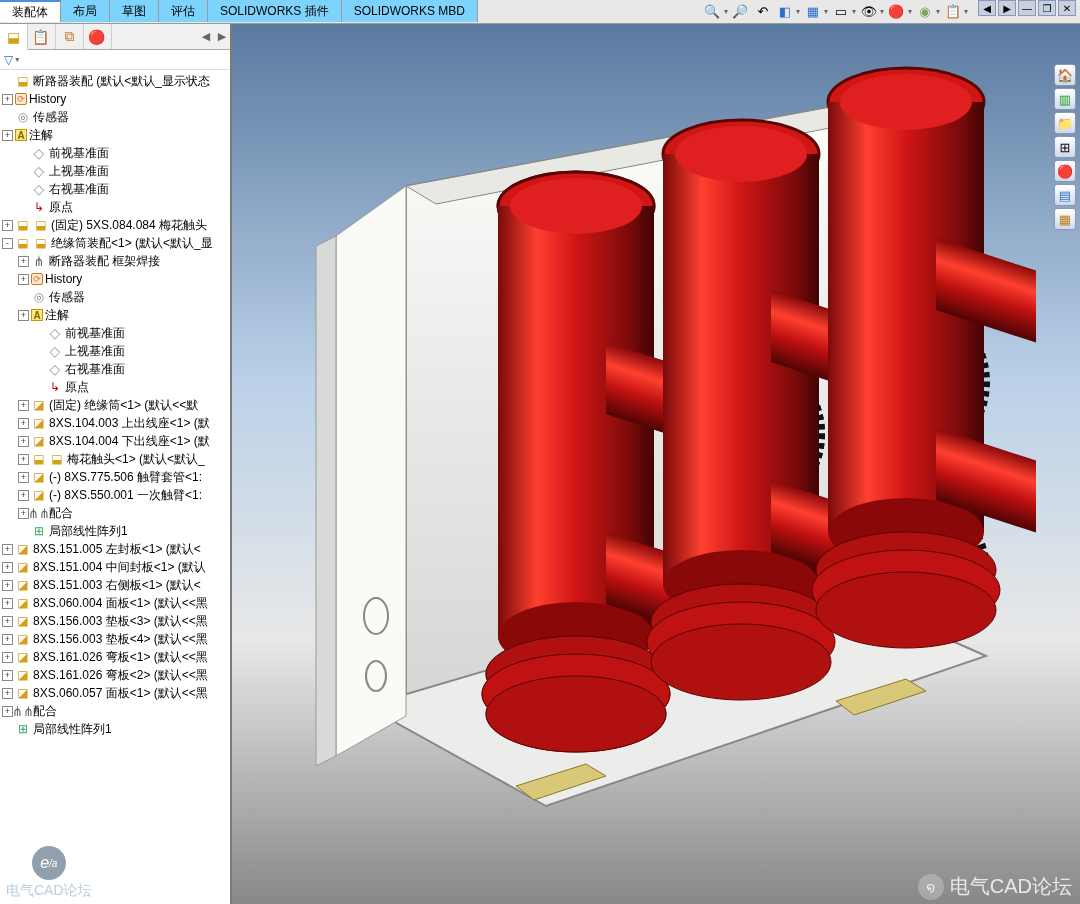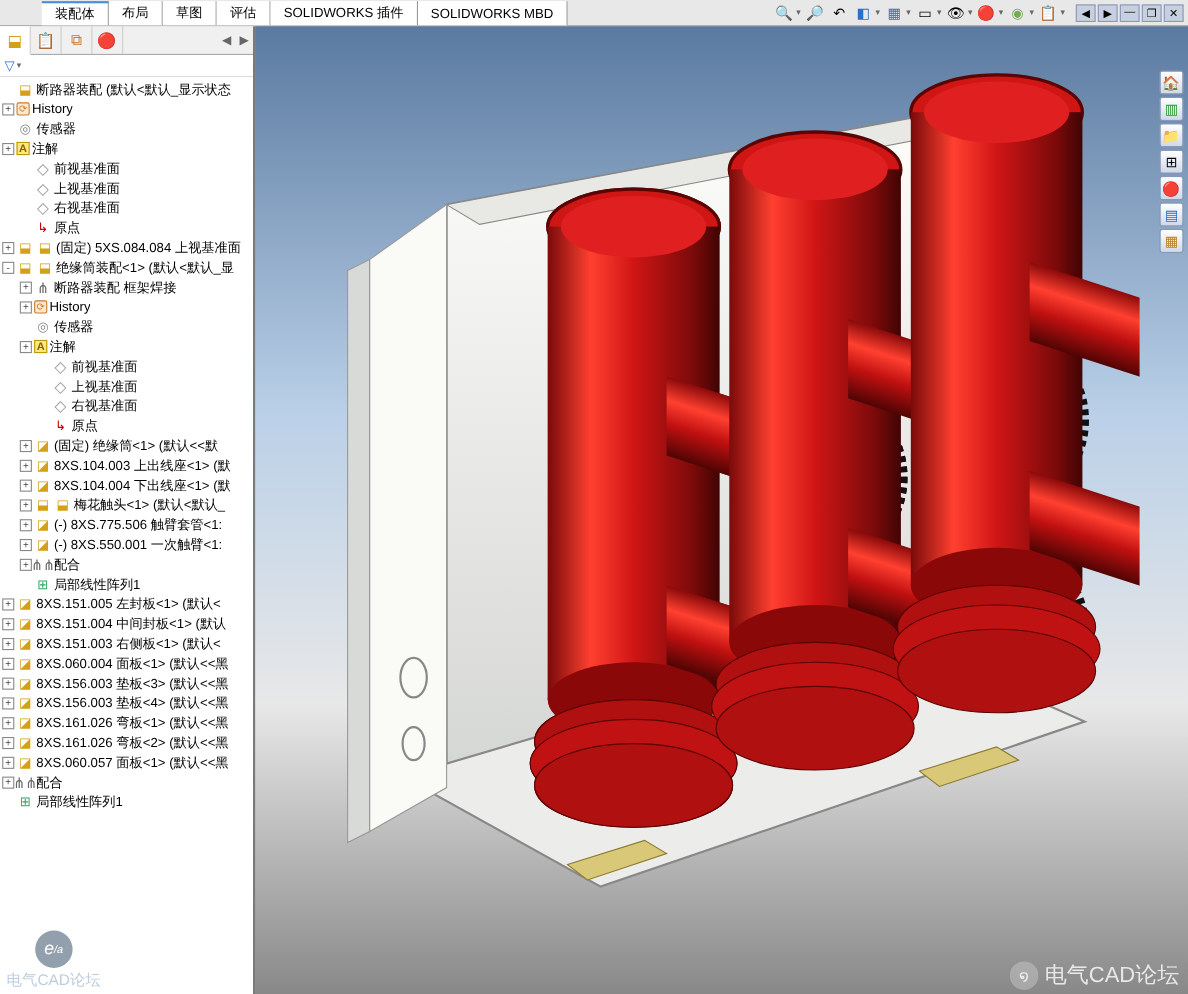--- a/index.html
+++ b/index.html
@@ -1,19 +1,19 @@
 <!DOCTYPE html>
 <html><head>
 <meta charset="utf-8">
 <style>
 * { margin: 0; padding: 0; box-sizing: border-box; font-family: "Microsoft YaHei", Arial, sans-serif; }
 body { width: 1080px; height: 904px; background: #808080; overflow: hidden; position: relative; font-size: 12px; }
 .app { display: flex; flex-direction: column; height: 100%; }
-.tabbar { display: flex; align-items: center; background: #e8e8e8; height: 24px; border-bottom: 1px solid #999; padding-left: 38px; }
-.tab { padding: 2px 12px; border-right: 1px solid #999; background: #ffffff; cursor: pointer; font-size: 12px; height: 22px; display: flex; align-items: center; }
+.tabbar { display: flex; background: #e8e8e8; height: 24px; border-bottom: 1px solid #999; }
+.tab { padding: 2px 12px; border-right: 1px solid #999; background: #7dd3fc; cursor: pointer; font-size: 12px; height: 22px; display: flex; align-items: center; }
 .tab.active { background: #fff; border-top: 2px solid #4a90d9; }
 .spacer { flex: 1; }
 .heads-up { display: flex; align-items: center; gap: 4px; padding: 0 6px; }
 .hud-ico { width: 18px; height: 18px; display: flex; align-items: center; justify-content: center; cursor: pointer; font-size: 13px; }
 .dd { font-size: 8px; color: #666; margin-left: -2px; }
 .wctrl { display: flex; gap: 2px; padding: 0 4px; }
 .wc { width: 18px; height: 16px; background: #c8d0e0; border: 1px solid #8898b8; display: flex; align-items: center; justify-content: center; cursor: pointer; font-size: 10px; }
 .main { flex: 1; display: flex; min-height: 0; }
 .sidebar { width: 232px; background: #fff; border-right: 2px solid #7a7a7a; display: flex; flex-direction: column; }
 .sidetabs { display: flex; height: 26px; border-bottom: 1px solid #aaa; background: #f0f0f0; }
@@ -149,21 +149,21 @@
           </div>
           <div class="node" style="padding-left: 18px;">
             <span class="noexp"></span>
             <span class="ico ic-origin">↳</span>
             <span class="lbl">原点</span>
           </div>
           <div class="node" style="padding-left: 2px;">
             <span class="exp">+</span>
             <span class="ico ic-assy">⬓</span>
             <span class="ico2 ic-assy">⬓</span>
-            <span class="lbl">(固定) 5XS.084.084 上视基准面</span>
+            <span class="lbl">(固定) 5XS.084.084 梅花触头</span>
           </div>
           <div class="node" style="padding-left: 2px;">
             <span class="exp">-</span>
             <span class="ico ic-assy">⬓</span>
             <span class="ico2 ic-assy">⬓</span>
             <span class="lbl">绝缘筒装配&lt;1&gt; (默认&lt;默认_显</span>
           </div>
           <div class="node" style="padding-left: 18px;">
             <span class="exp">+</span>
             <span class="ico ic-mate">⋔</span>

